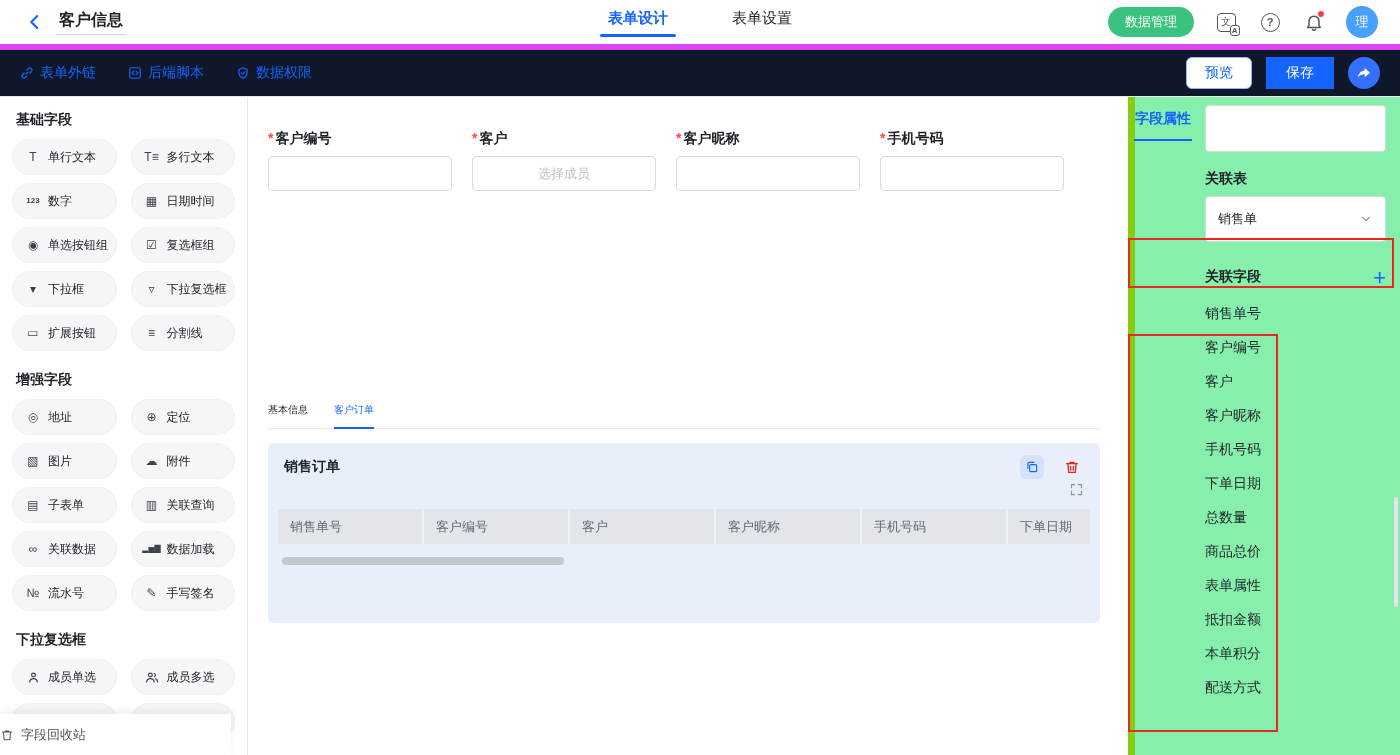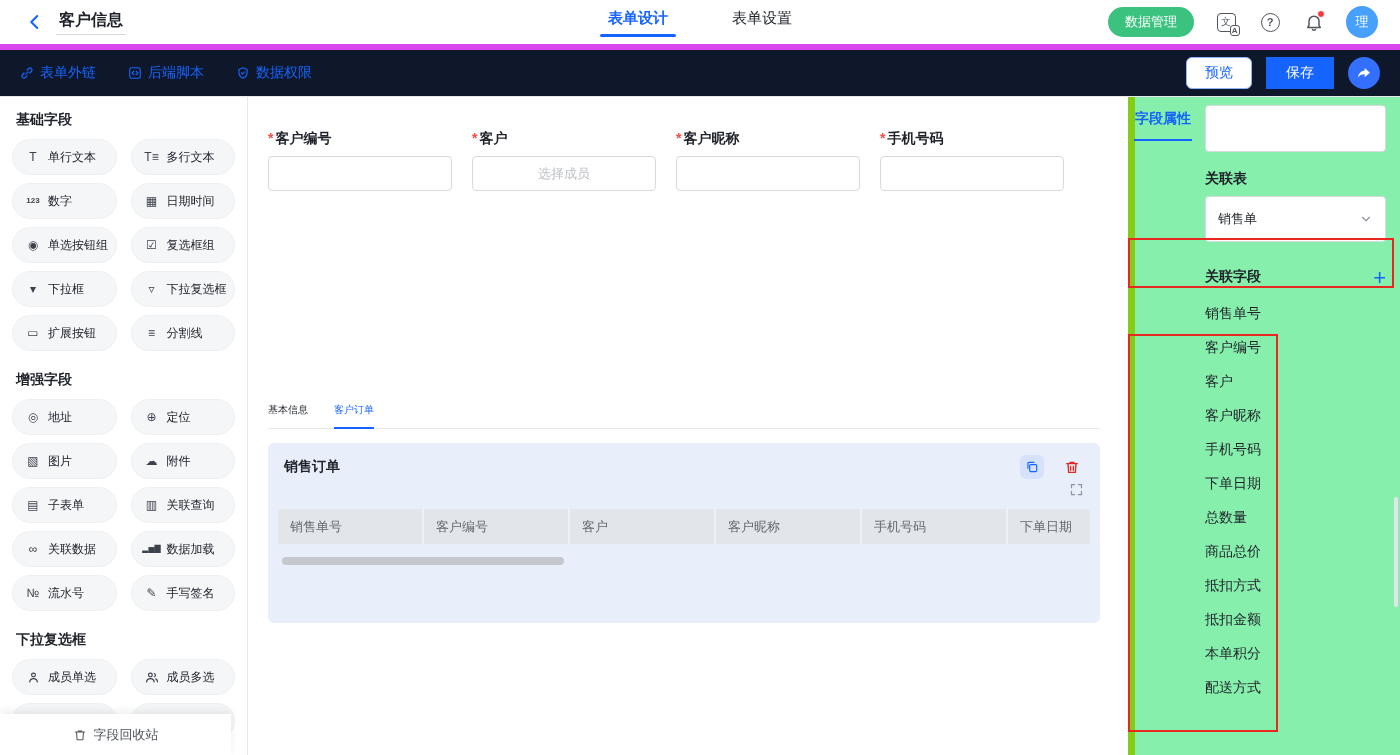--- a/index.html
+++ b/index.html
@@ -40,21 +40,21 @@
   
   .sidebar{width:248px;flex:none;border-right:1px solid #e7e8ea;padding:14px 12px 0;position:relative;overflow:hidden;background:#fff}
   .sec-title{font-size:14px;font-weight:700;margin:0 0 10px 4px;color:#1f2329}
   .fgrid{display:grid;grid-template-columns:1fr 1fr;gap:8px 14px;margin-bottom:20px}
   .fgrid.tight{margin-bottom:8px}
   .fgrid.partial{margin-bottom:0}
   .fbtn{height:36px;border-radius:18px;background:#f5f6f8;border:1px solid #eef0f2;display:flex;align-items:center;gap:7px;padding-left:12px;font-size:12px;cursor:grab;color:#20242b}
   .fic{width:16px;display:flex;justify-content:center;font-size:12px;color:#3c414b;flex:none;line-height:1}
   .fic.sm{font-size:8px;font-weight:700}
   .flb{white-space:nowrap}
-  .recycle{position:absolute;left:0;right:16px;bottom:0;height:41px;background:#fff;box-shadow:0 -3px 8px rgba(31,35,41,.08);display:flex;align-items:center;justify-content:center;gap:7px;font-size:13px;color:#51565d;cursor:pointer}
+  .recycle{position:absolute;left:0;right:16px;bottom:0;height:41px;background:#fff;box-shadow:0 -3px 8px rgba(31,35,41,.08);display:flex;align-items:center;gap:7px;font-size:13px;color:#51565d;cursor:pointer}
 
   
   .canvas{flex:1;min-width:0;padding:33px 28px 0 20px;background:#fff}
   .frow{display:flex;gap:20px}
   .ffield{width:184px}
   .flabel{font-size:14px;font-weight:600;margin-bottom:8px;display:block}
   .flabel.required::before{content:"*";color:#f54a45;margin-right:2px}
   .finput{width:100%;height:35px;border:1px solid #d8dade;border-radius:4px;background:#fff;outline:none;padding:0 10px;font:inherit}
   .fselect{width:100%;height:35px;border:1px solid #d8dade;border-radius:4px;display:flex;align-items:center;justify-content:center;color:#bcc0c6;font-size:13px;cursor:pointer;background:#fff}
   .ctabs{display:flex;gap:26px;margin-top:212px;border-bottom:1px solid #e7e8ea}
@@ -378,21 +378,21 @@
         </div>
         <div class="rlist">
           <div class="rlist-item">销售单号</div>
           <div class="rlist-item">客户编号</div>
           <div class="rlist-item">客户</div>
           <div class="rlist-item">客户昵称</div>
           <div class="rlist-item">手机号码</div>
           <div class="rlist-item">下单日期</div>
           <div class="rlist-item">总数量</div>
           <div class="rlist-item">商品总价</div>
-          <div class="rlist-item">抵扣方式</div>
+          <div class="rlist-item">表单属性</div>
           <div class="rlist-item">抵扣金额</div>
           <div class="rlist-item">本单积分</div>
           <div class="rlist-item">配送方式</div>
         </div>
       </div>
       <div class="rscroll"></div>
     </aside>
   </div>
 </div>
 

